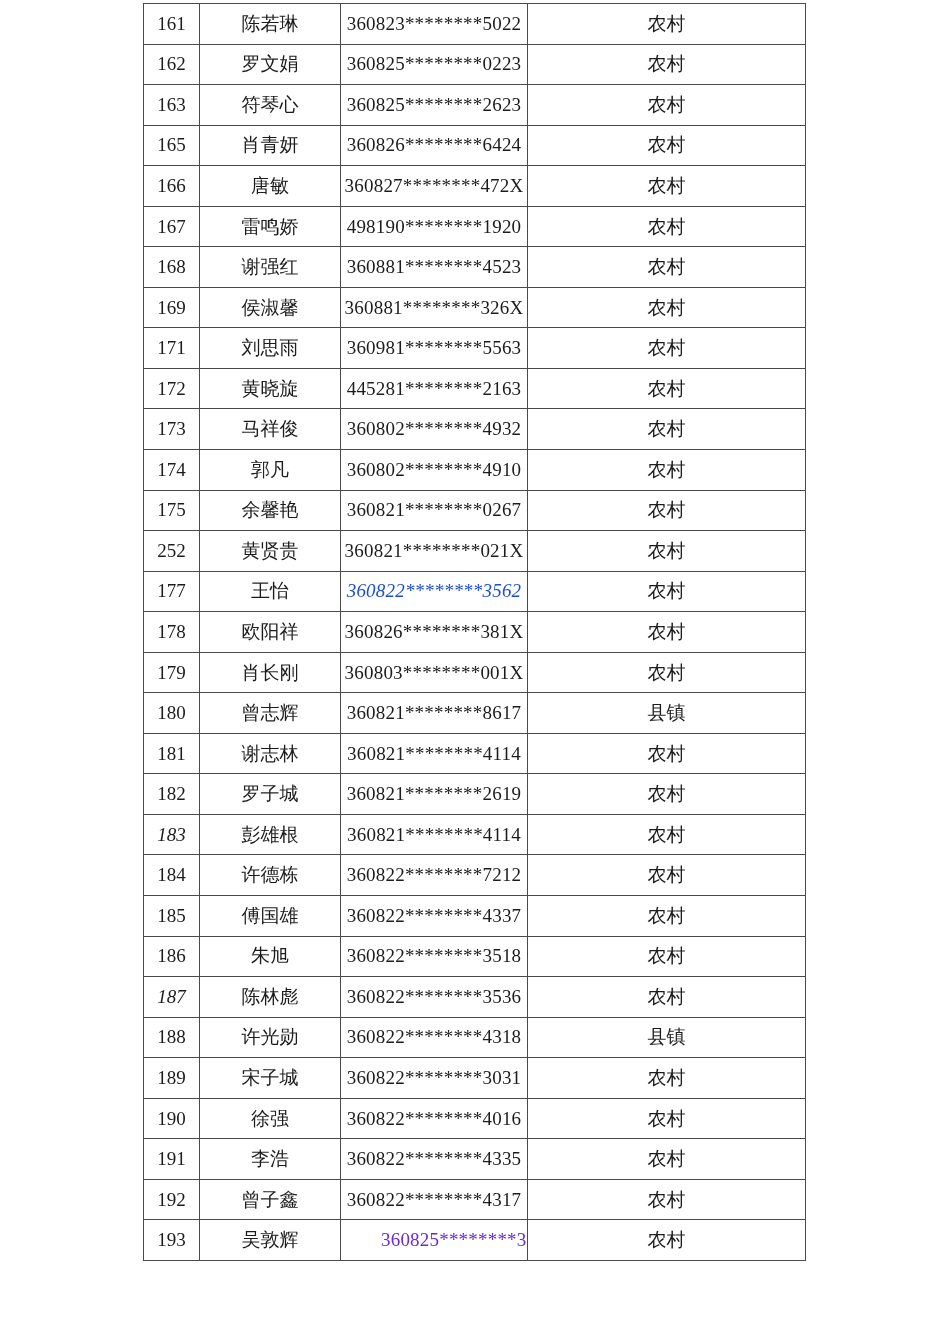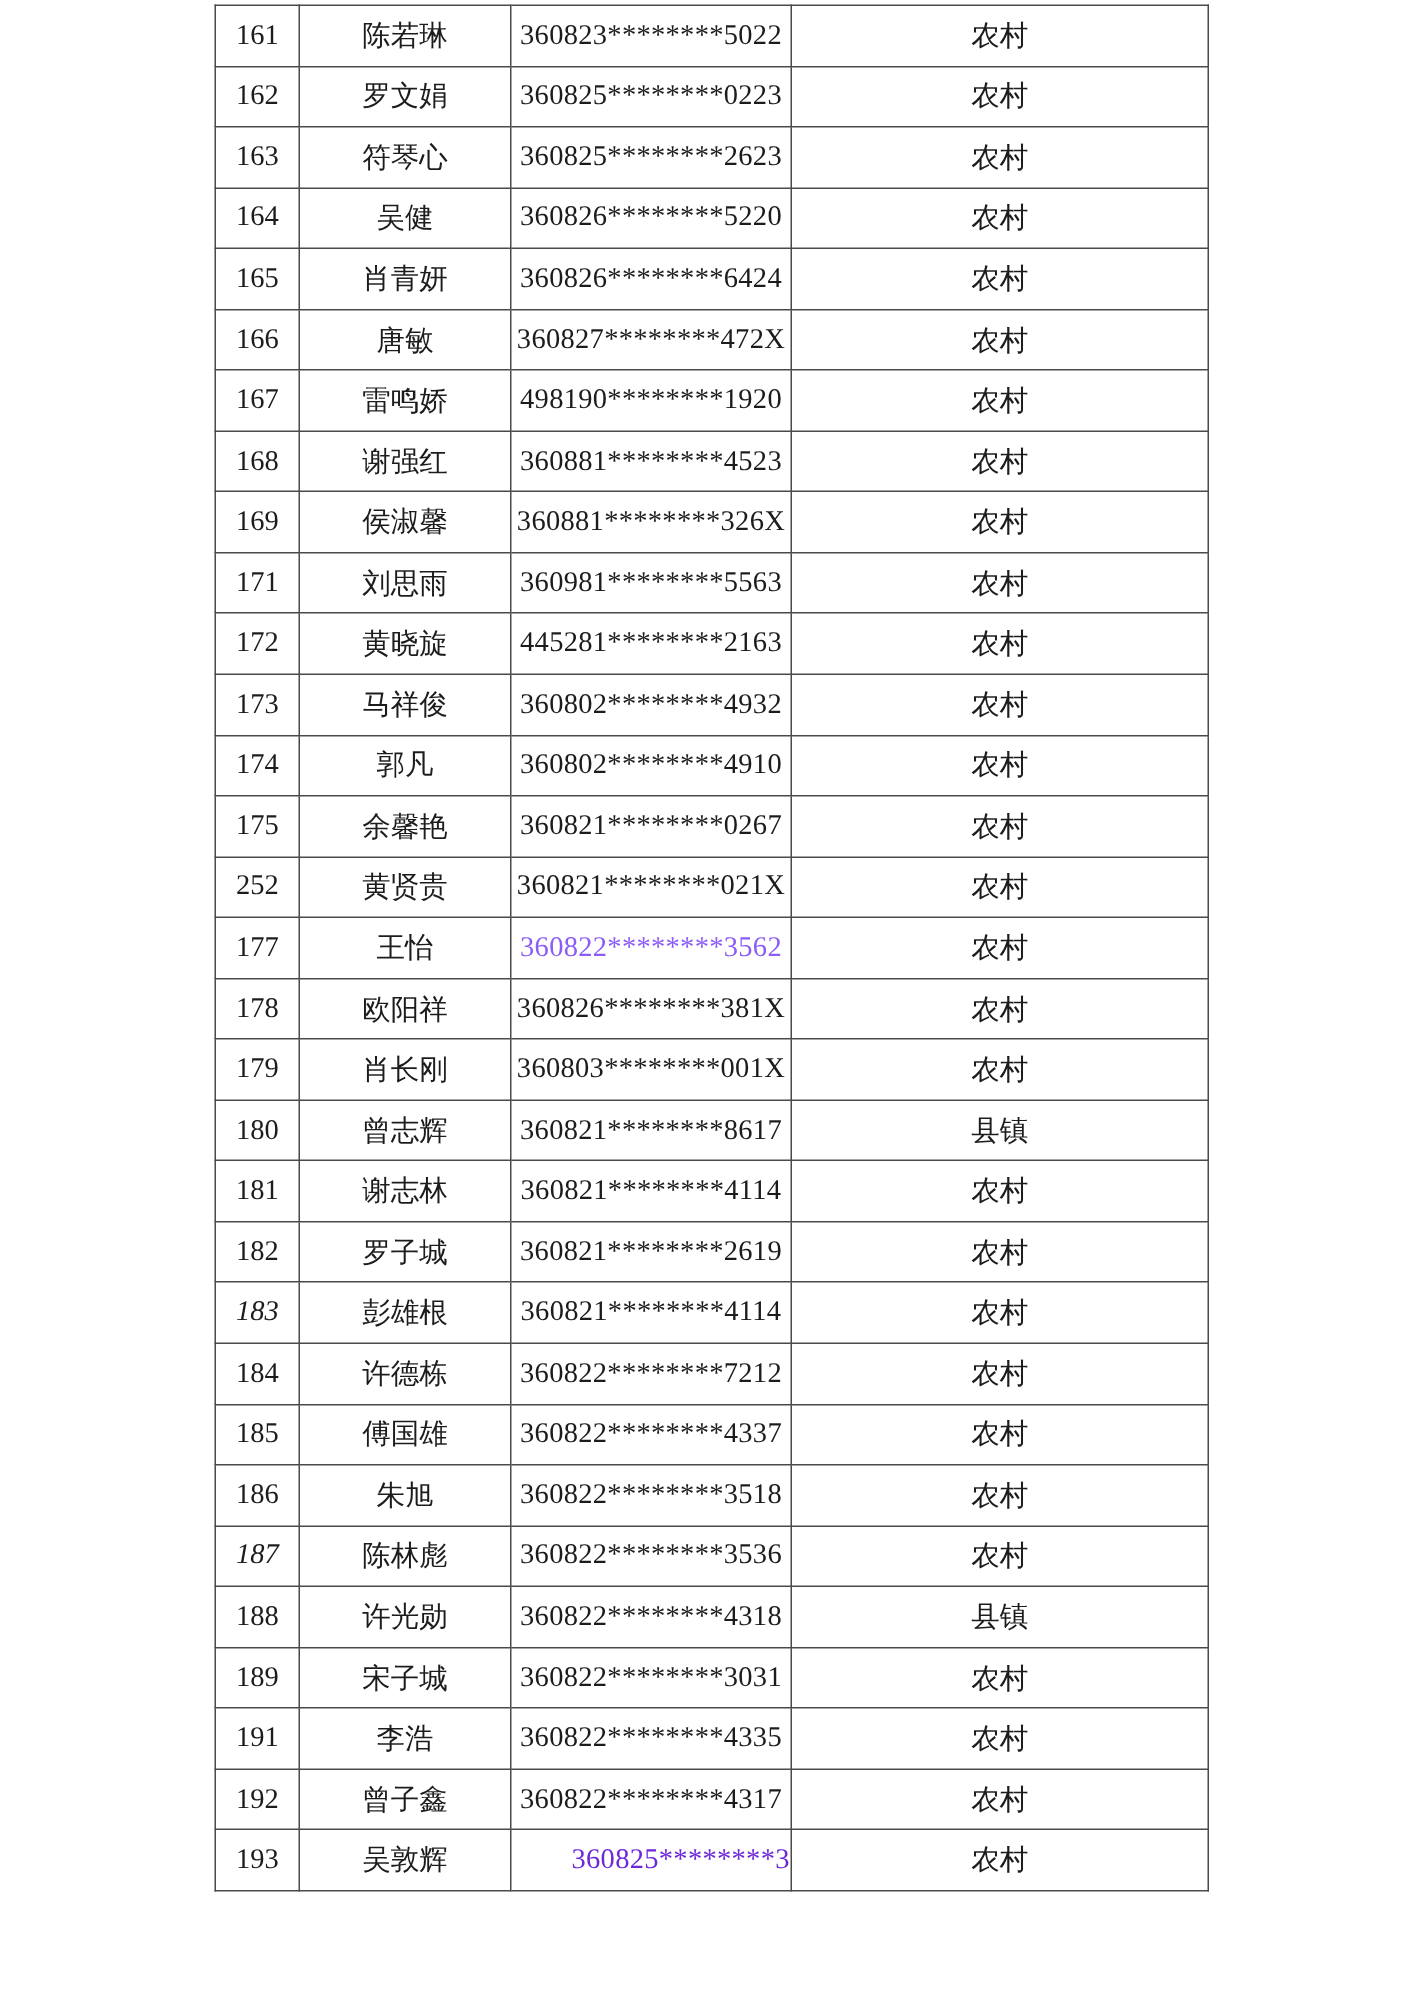--- a/index.html
+++ b/index.html
@@ -63,26 +63,20 @@
     <td class="col-id" style="border-color: rgb(74, 74, 74); color: rgb(28, 28, 28);">360825********0223</td>
     <td class="col-res" style="border-color: rgb(74, 74, 74); color: rgb(28, 28, 28);">农村</td>
   </tr>
         <tr>
     <td class="col-index" style="border-color: rgb(74, 74, 74); color: rgb(28, 28, 28);">163</td>
     <td class="col-name" style="border-color: rgb(74, 74, 74); color: rgb(28, 28, 28);">符琴心</td>
     <td class="col-id" style="border-color: rgb(74, 74, 74); color: rgb(28, 28, 28);">360825********2623</td>
     <td class="col-res" style="border-color: rgb(74, 74, 74); color: rgb(28, 28, 28);">农村</td>
   </tr>
         <tr>
-    <td class="col-index" style="border-color: rgb(74, 74, 74); color: rgb(28, 28, 28);">164</td>
-    <td class="col-name" style="border-color: rgb(74, 74, 74); color: rgb(28, 28, 28);">吴健</td>
-    <td class="col-id" style="border-color: rgb(74, 74, 74); color: rgb(28, 28, 28);">360826********5220</td>
-    <td class="col-res" style="border-color: rgb(74, 74, 74); color: rgb(28, 28, 28);">农村</td>
-  </tr>
-        <tr>
     <td class="col-index" style="border-color: rgb(74, 74, 74); color: rgb(28, 28, 28);">165</td>
     <td class="col-name" style="border-color: rgb(74, 74, 74); color: rgb(28, 28, 28);">肖青妍</td>
     <td class="col-id" style="border-color: rgb(74, 74, 74); color: rgb(28, 28, 28);">360826********6424</td>
     <td class="col-res" style="border-color: rgb(74, 74, 74); color: rgb(28, 28, 28);">农村</td>
   </tr>
         <tr>
     <td class="col-index" style="border-color: rgb(74, 74, 74); color: rgb(28, 28, 28);">166</td>
     <td class="col-name" style="border-color: rgb(74, 74, 74); color: rgb(28, 28, 28);">唐敏</td>
     <td class="col-id" style="border-color: rgb(74, 74, 74); color: rgb(28, 28, 28);">360827********472X</td>
     <td class="col-res" style="border-color: rgb(74, 74, 74); color: rgb(28, 28, 28);">农村</td>
@@ -137,21 +131,21 @@
   </tr>
         <tr>
     <td class="col-index" style="border-color: rgb(74, 74, 74); color: rgb(28, 28, 28);">252</td>
     <td class="col-name" style="border-color: rgb(74, 74, 74); color: rgb(28, 28, 28);">黄贤贵</td>
     <td class="col-id" style="border-color: rgb(74, 74, 74); color: rgb(28, 28, 28);">360821********021X</td>
     <td class="col-res" style="border-color: rgb(74, 74, 74); color: rgb(28, 28, 28);">农村</td>
   </tr>
         <tr>
     <td class="col-index" style="border-color: rgb(74, 74, 74); color: rgb(28, 28, 28);">177</td>
     <td class="col-name" style="border-color: rgb(74, 74, 74); color: rgb(28, 28, 28);">王怡</td>
-    <td class="col-id" style="border-color: rgb(74, 74, 74); color: #8b5cf6;">360822********3562</td>
+    <td class="col-id" style="border-color: rgb(74, 74, 74); color: #1d4ed8; font-style: italic;">360822********3562</td>
     <td class="col-res" style="border-color: rgb(74, 74, 74); color: rgb(28, 28, 28);">农村</td>
   </tr>
         <tr>
     <td class="col-index" style="border-color: rgb(74, 74, 74); color: rgb(28, 28, 28);">178</td>
     <td class="col-name" style="border-color: rgb(74, 74, 74); color: rgb(28, 28, 28);">欧阳祥</td>
     <td class="col-id" style="border-color: rgb(74, 74, 74); color: rgb(28, 28, 28);">360826********381X</td>
     <td class="col-res" style="border-color: rgb(74, 74, 74); color: rgb(28, 28, 28);">农村</td>
   </tr>
         <tr>
     <td class="col-index" style="border-color: rgb(74, 74, 74); color: rgb(28, 28, 28);">179</td>
@@ -210,20 +204,26 @@
         <tr>
     <td class="col-index" style="border-color: rgb(74, 74, 74); color: rgb(28, 28, 28);">188</td>
     <td class="col-name" style="border-color: rgb(74, 74, 74); color: rgb(28, 28, 28);">许光勋</td>
     <td class="col-id" style="border-color: rgb(74, 74, 74); color: rgb(28, 28, 28);">360822********4318</td>
     <td class="col-res" style="border-color: rgb(74, 74, 74); color: rgb(28, 28, 28);">县镇</td>
   </tr>
         <tr>
     <td class="col-index" style="border-color: rgb(74, 74, 74); color: rgb(28, 28, 28);">189</td>
     <td class="col-name" style="border-color: rgb(74, 74, 74); color: rgb(28, 28, 28);">宋子城</td>
     <td class="col-id" style="border-color: rgb(74, 74, 74); color: rgb(28, 28, 28);">360822********3031</td>
+    <td class="col-res" style="border-color: rgb(74, 74, 74); color: rgb(28, 28, 28);">农村</td>
+  </tr>
+        <tr>
+    <td class="col-index" style="border-color: rgb(74, 74, 74); color: rgb(28, 28, 28);">190</td>
+    <td class="col-name" style="border-color: rgb(74, 74, 74); color: rgb(28, 28, 28);">徐强</td>
+    <td class="col-id" style="border-color: rgb(74, 74, 74); color: rgb(28, 28, 28);">360822********4016</td>
     <td class="col-res" style="border-color: rgb(74, 74, 74); color: rgb(28, 28, 28);">农村</td>
   </tr>
         <tr>
     <td class="col-index" style="border-color: rgb(74, 74, 74); color: rgb(28, 28, 28);">191</td>
     <td class="col-name" style="border-color: rgb(74, 74, 74); color: rgb(28, 28, 28);">李浩</td>
     <td class="col-id" style="border-color: rgb(74, 74, 74); color: rgb(28, 28, 28);">360822********4335</td>
     <td class="col-res" style="border-color: rgb(74, 74, 74); color: rgb(28, 28, 28);">农村</td>
   </tr>
         <tr>
     <td class="col-index" style="border-color: rgb(74, 74, 74); color: rgb(28, 28, 28);">192</td>

